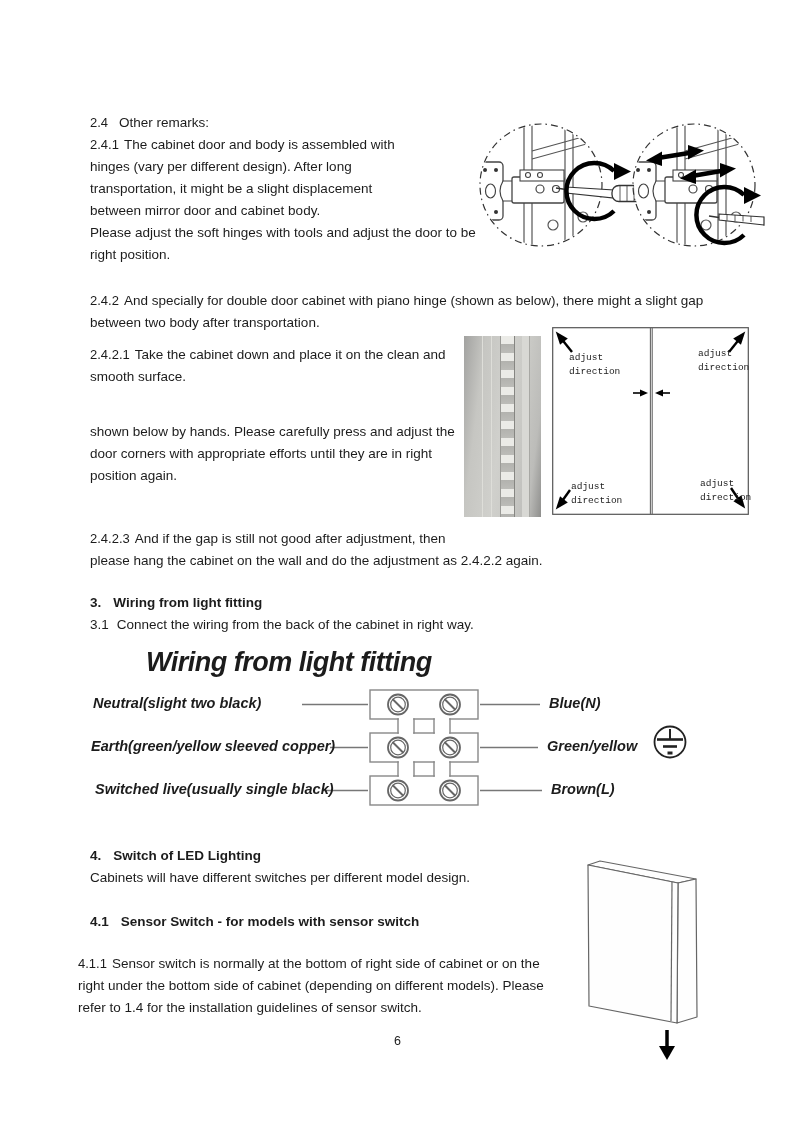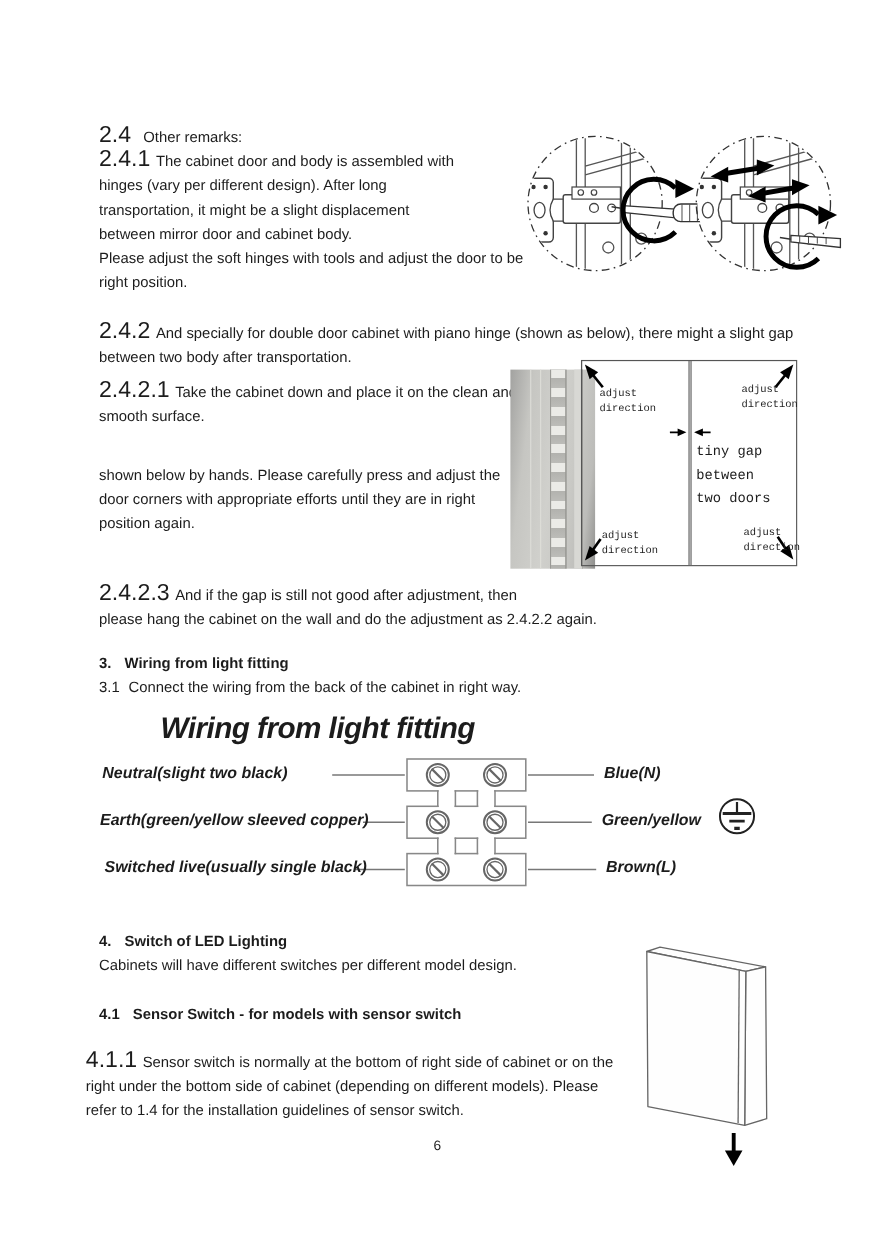--- a/index.html
+++ b/index.html
@@ -1,20 +1,20 @@
 <!DOCTYPE html>
 <html><head>
 <meta charset="utf-8">
 <style>
   html,body{margin:0;padding:0;}
   body{width:794px;height:1123px;background:#ffffff;position:relative;overflow:hidden;
        font-family:"Liberation Sans","DejaVu Sans",sans-serif;color:#1c1c1c;}
   .para{position:absolute;font-size:13.5px;line-height:22px;white-space:nowrap;}
   .pre{white-space:pre-line;}
-  .pnum{font-size:21px;margin-right:5px;}
+  .pnum{font-size:13px;margin-right:5px;}
   .hnum{font-weight:bold;margin-right:12px;}
   .bold{font-weight:bold;text-align:center;}
   .wtitle{position:absolute;left:56px;top:4px;font-size:27px;font-weight:bold;font-style:italic;
           letter-spacing:-0.5px;white-space:nowrap;}
   .wlabel{position:absolute;font-size:14.5px;font-weight:bold;font-style:italic;white-space:nowrap;}
   .mono{font-family:"Liberation Mono","DejaVu Sans Mono",monospace;position:absolute;}
   .adj{font-size:9.5px;line-height:13.5px;}
   .gaptxt{font-size:12.5px;line-height:21px;}
   .pagenum{position:absolute;left:394px;top:1034px;font-size:12.5px;}
   .photo{position:absolute;left:464px;top:336px;width:77px;height:181px;
@@ -163,21 +163,21 @@
   </g>
 </svg>
 
 <div class="photo">
   <div class="ph-line" style="left:18px"></div>
   <div class="ph-line" style="left:27px"></div>
   <div class="ph-strip"></div>
   <div class="ph-band"></div>
 </div>
 
-<div style="position:absolute;left:528px;top:327px;width:197px;height:236px">
+<div style="position:absolute;left:552px;top:327px;width:197px;height:236px">
   <svg width="197" height="188" viewBox="0 0 197 188" style="position:absolute;left:0;top:0">
     <rect x="0.7" y="0.7" width="195.6" height="186.6" fill="none" stroke="#555" stroke-width="1.2"></rect>
     <path d="M98.4,1 V187 M100.2,1 V187" stroke="#666" stroke-width="1.1"></path>
 
     <g fill="#000" stroke="#000">
       <path d="M20,25 L8,10" stroke-width="2.4"></path>
         <g transform="translate(5,6) rotate(-129)">
           <polygon points="2,0 -11,5 -11,-5" stroke="none"></polygon>
         </g>
     </g>
@@ -210,23 +210,20 @@
     </g>
   </svg>
   <div class="mono adj pre" style="left:17px;top:24px">adjust
 direction</div>
   <div class="mono adj pre" style="left:146px;top:20px">adjust
 direction</div>
   <div class="mono adj pre" style="left:19px;top:153px">adjust
 direction</div>
   <div class="mono adj pre" style="left:148px;top:150px">adjust
 direction</div>
-  <div class="mono gaptxt pre" style="left:105px;top:74px">tiny gap
-between
-two doors</div>
 </div>
 
 <div style="position:absolute;left:90px;top:643px;width:620px;height:180px">
   <div class="wtitle">Wiring  from light fitting</div>
 
   <svg width="620" height="180" viewBox="0 0 620 180" style="position:absolute;left:0;top:0">
     <g stroke="#888" stroke-width="1.4" fill="#fff">
       <rect x="280" y="47" width="108" height="29"></rect>
       <rect x="280" y="90" width="108" height="29"></rect>
       <rect x="280" y="133" width="108" height="29"></rect>

